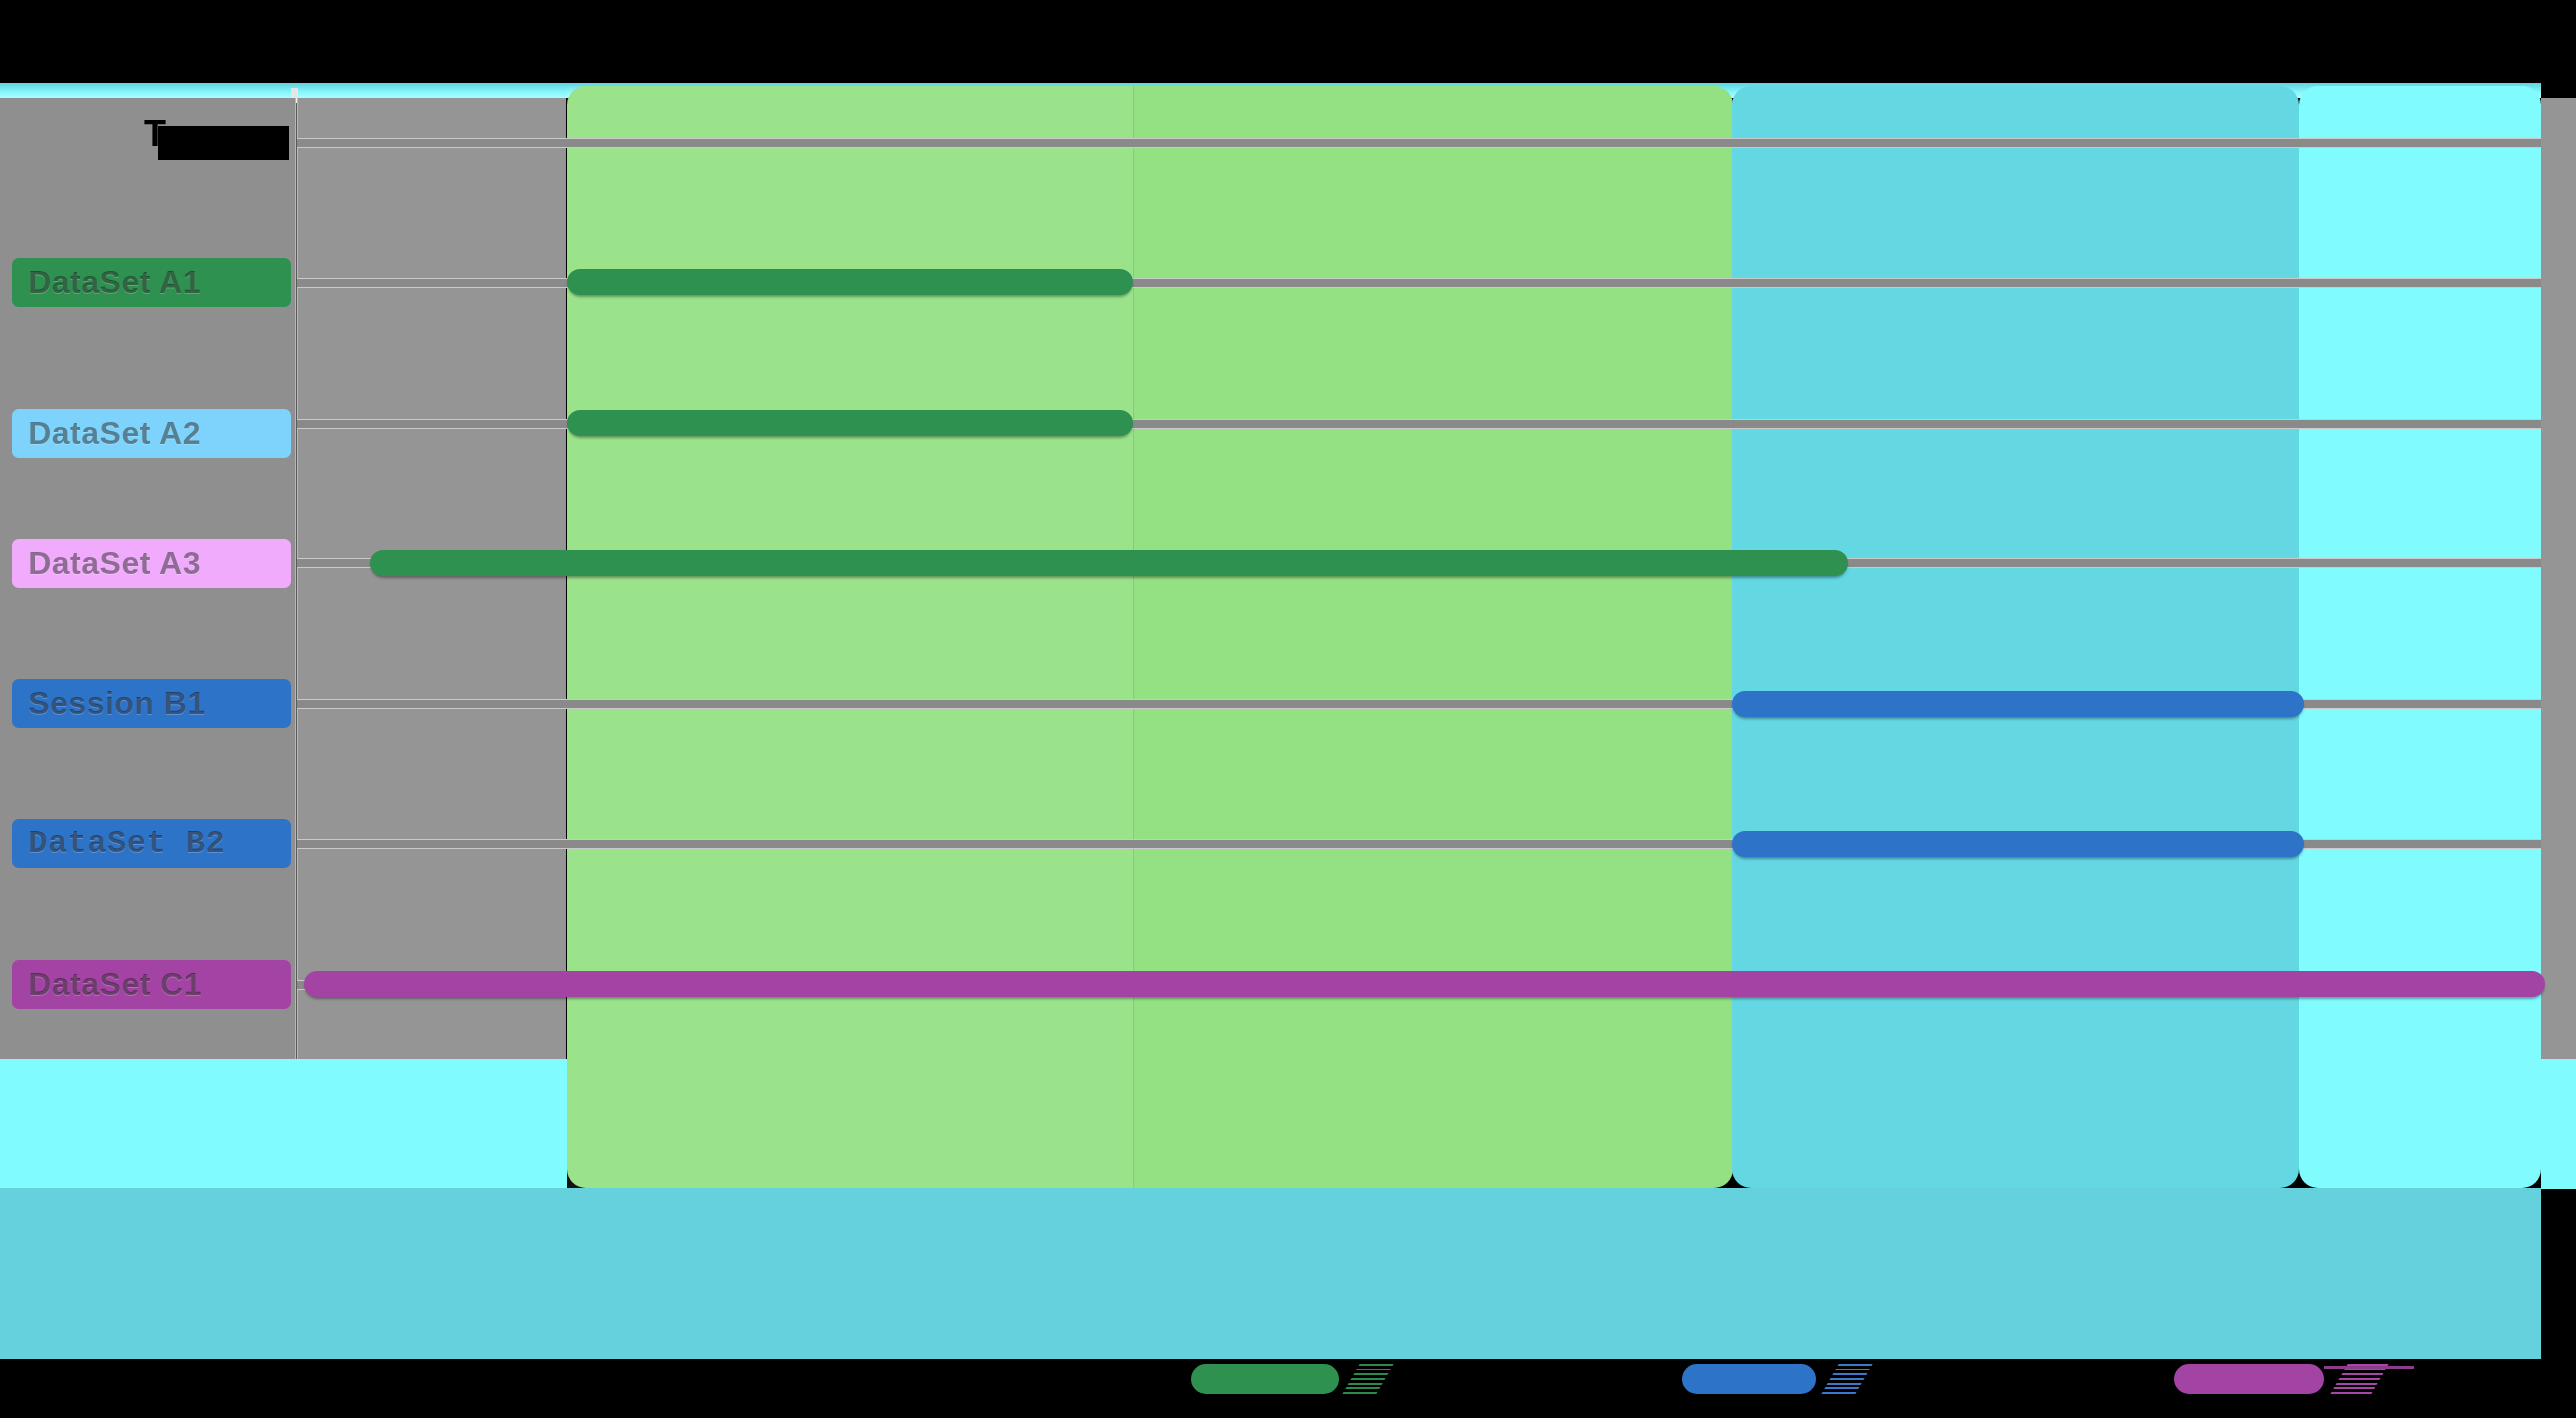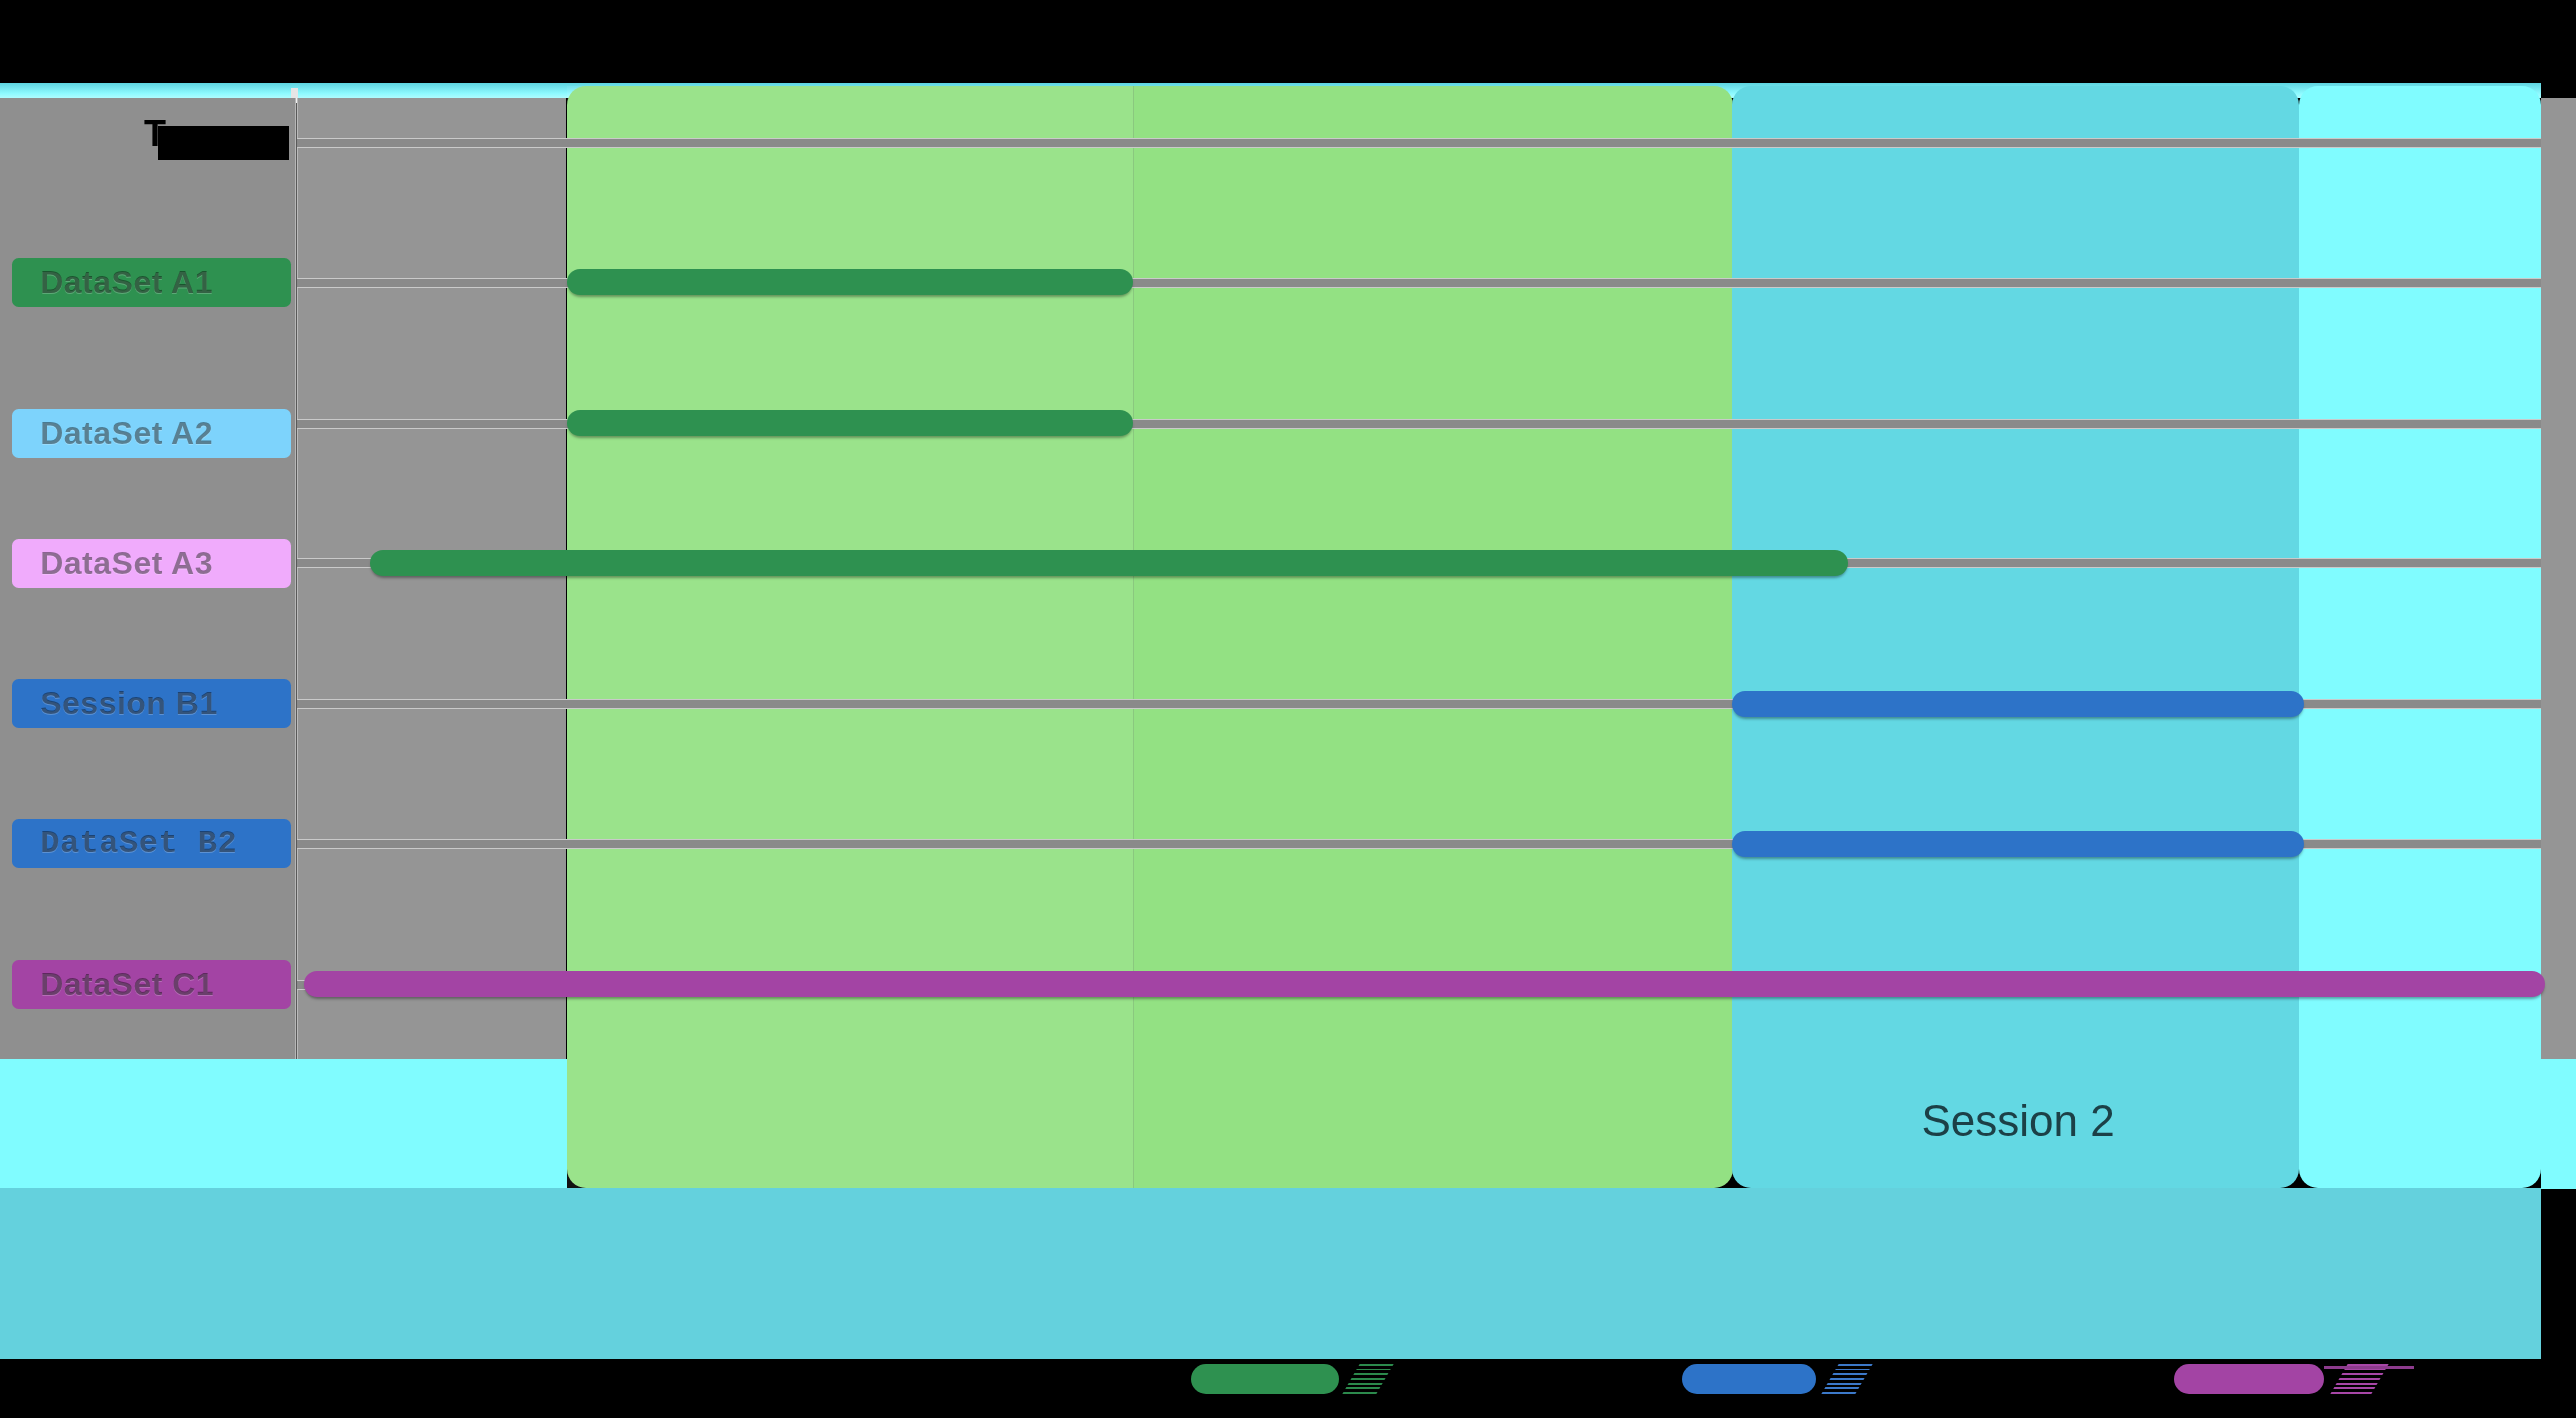--- a/index.html
+++ b/index.html
@@ -25,21 +25,21 @@
   .below-cyan-left{left:0;top:1059px;width:567px;height:130px;background:#80fcff;}
   .below-cyan-right{left:2541px;top:1059px;width:35px;height:130px;background:#80fcff;}
   
   .grid{left:297px;width:2244px;height:7.5px;background:#8a8a8a;
         border-top:1.9px solid rgba(255,255,255,0.55);
         border-bottom:1.9px solid rgba(255,255,255,0.55);}
   
   .bar{height:26px;border-radius:13px;box-shadow:0 2.8px 2.8px -0.9px rgba(0,0,0,0.35);}
   
   .pill{left:12.2px;width:279px;height:49px;border-radius:6.6px;
-        display:flex;align-items:center;padding-left:28px;box-sizing:border-box;
+        display:flex;align-items:center;padding-left:16px;box-sizing:border-box;
         font-size:32px;font-weight:bold;color:rgba(0,0,0,0.42);
         text-shadow:0 0.9px 0 rgba(255,255,255,0.22);letter-spacing:0.5px;}
   
   .hdr-box{left:158px;top:126px;width:131px;height:34px;background:#000;}
   .hdr-t{left:144px;top:113px;font-size:36px;font-weight:bold;color:#000;}
   
   .session-label{top:1096px;width:394px;height:60px;font-size:44px;text-align:center;}
   .session-1{left:652px;color:#273f2e;}
   .session-2{left:1821px;color:#1c4047;}
   
@@ -103,21 +103,20 @@
   <div class="abs pill" style="top: 679px; background: rgb(45, 115, 200);">
       <span>Session B1</span>
     </div>
   <div class="abs pill" style="top: 819px; background: rgb(45, 115, 200); font-family: Liberation Mono, monospace;">
       <span>DataSet B2</span>
     </div>
   <div class="abs pill" style="top: 960px; background: rgb(163, 68, 164);">
       <span>DataSet C1</span>
     </div>
 
-  <div class="abs session-label session-2">Session 2</div>
 
   <div class="abs bottom-strip"></div>
 
   <div class="abs lg-pill" style="left: 1191px; width: 148px; background: rgb(46, 145, 80);"></div>
   <div class="abs lg-slash lg-slash-g" style="left:1351px;width:34px;"></div>
   <div class="abs lg-pill" style="left: 1682px; width: 134px; background: rgb(45, 115, 200);"></div>
   <div class="abs lg-slash lg-slash-b" style="left:1830px;width:34px;"></div>
   <div class="abs lg-pill" style="left: 2174px; width: 150px; background: rgb(163, 68, 164);"></div>
   <div class="abs lg-line-p"></div>
   <div class="abs lg-slash lg-slash-p" style="left:2339px;width:41px;"></div>

